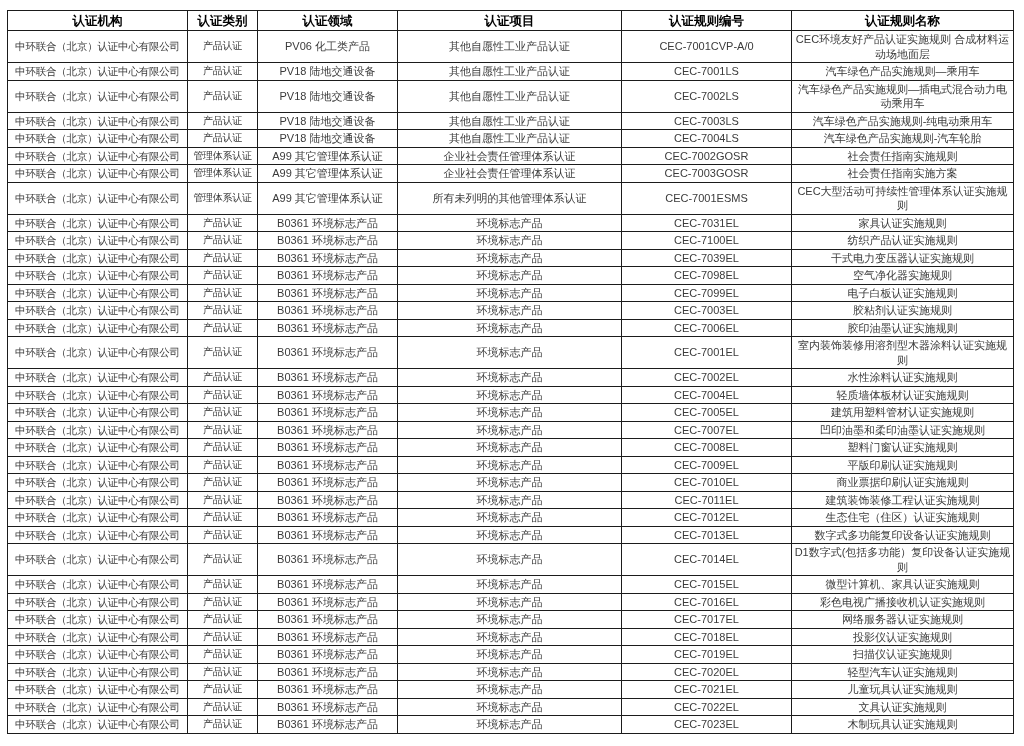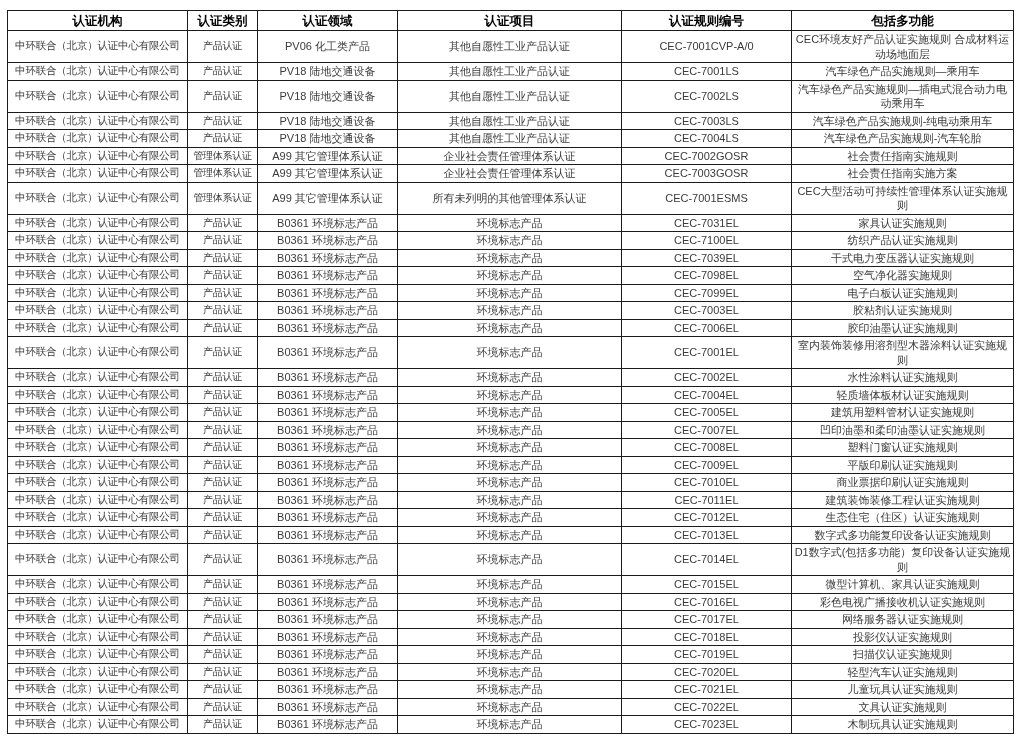--- a/index.html
+++ b/index.html
@@ -47,21 +47,20 @@
     height: 17px;
     font-size: 11px;
     color: #3a3a3a;
     padding: 1px 2px;
     line-height: 14.5px;
   }
   tbody td.cell-org {
     font-size: 10.5px;
     white-space: nowrap;
     letter-spacing: -0.2px;
-    font-family: Liberation Serif, serif;
   }
   tbody td.cell-cat {
     font-size: 10px;
     white-space: nowrap;
     letter-spacing: -0.3px;
   }
 </style>
 </head>
 <body>
 
@@ -75,21 +74,21 @@
         <col class="c-code">
         <col class="c-name">
     </colgroup>
     <thead>
       <tr>
         <th>认证机构</th>
         <th>认证类别</th>
         <th>认证领域</th>
         <th>认证项目</th>
         <th>认证规则编号</th>
-        <th>包括多功能</th>
+        <th>认证规则名称</th>
       </tr>
     </thead>
     <tbody>
         <tr>
           <td class="cell-org">中环联合（北京）认证中心有限公司</td>
           <td class="cell-cat">产品认证</td>
           <td class="cell-field">PV06 化工类产品</td>
           <td class="cell-proj">其他自愿性工业产品认证</td>
           <td class="cell-code">CEC-7001CVP-A/0</td>
           <td class="cell-name">CEC环境友好产品认证实施规则 合成材料运动场地面层</td>

